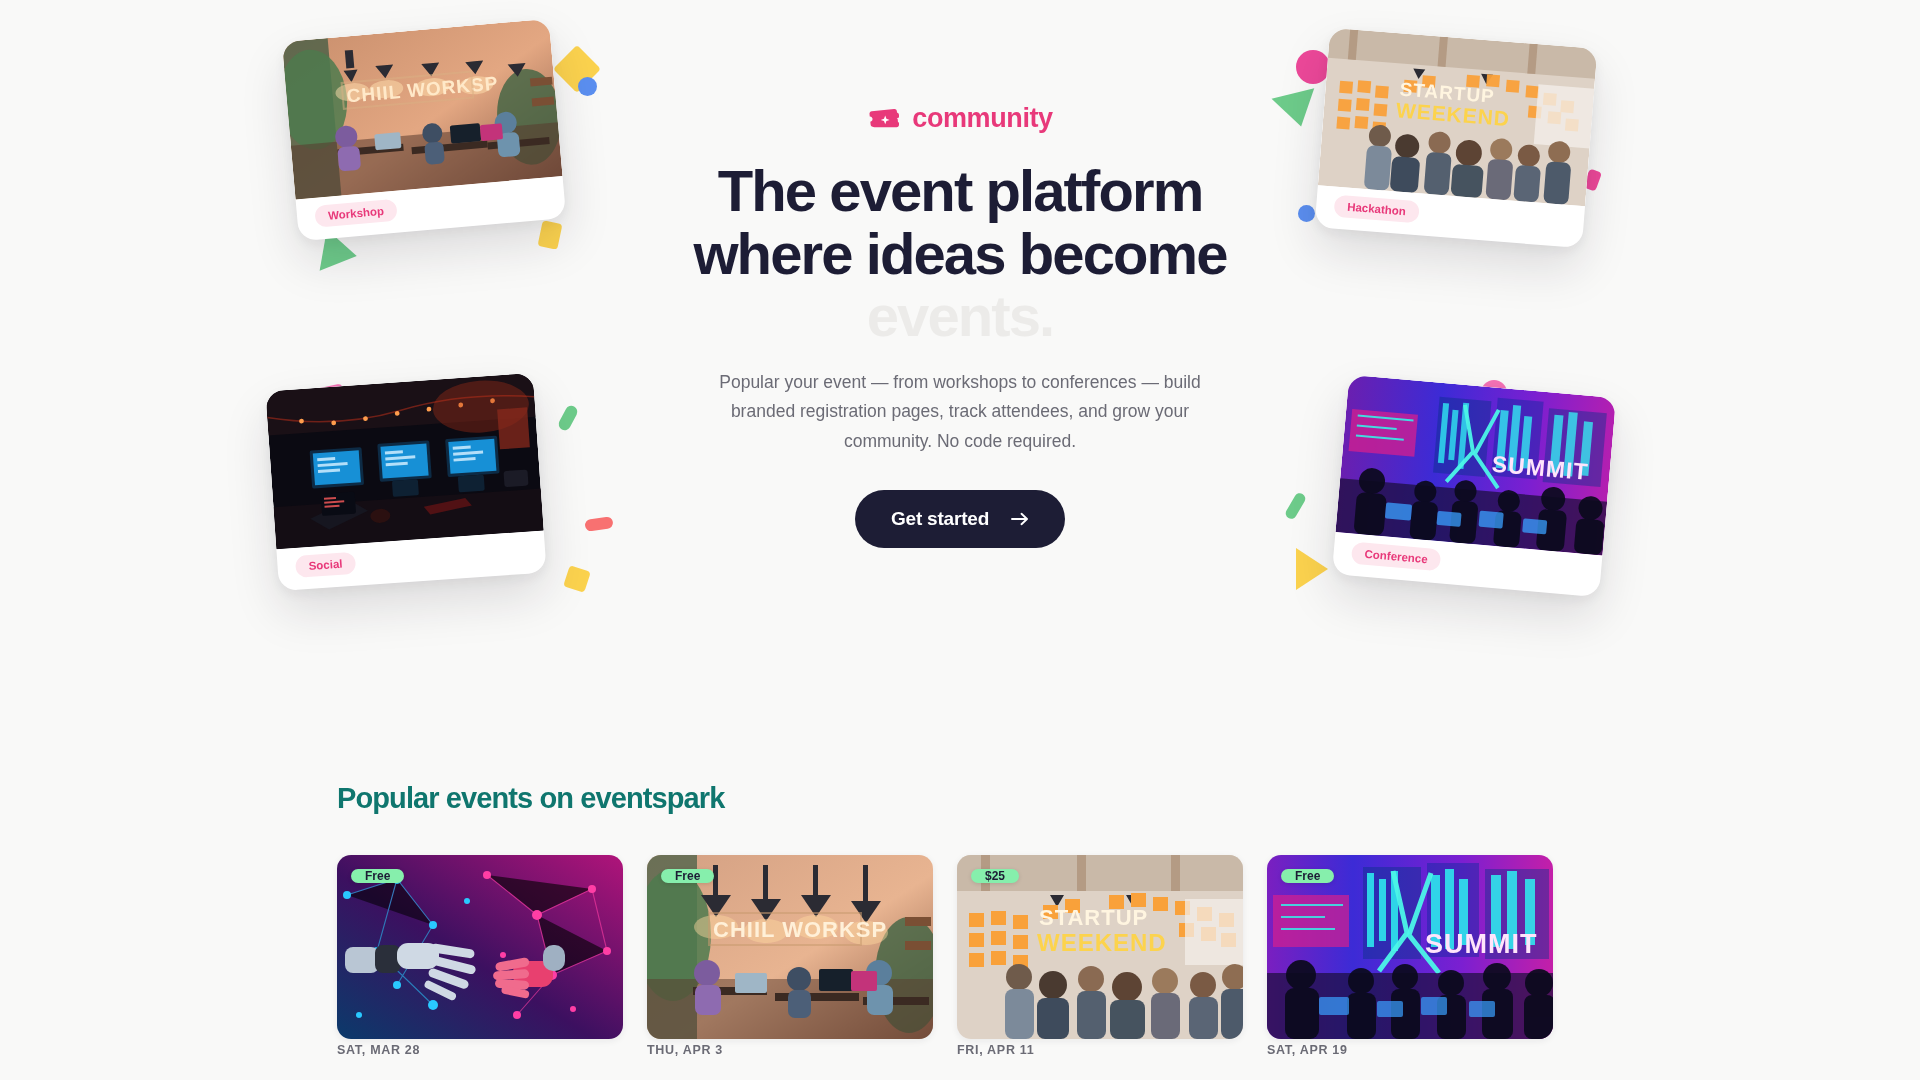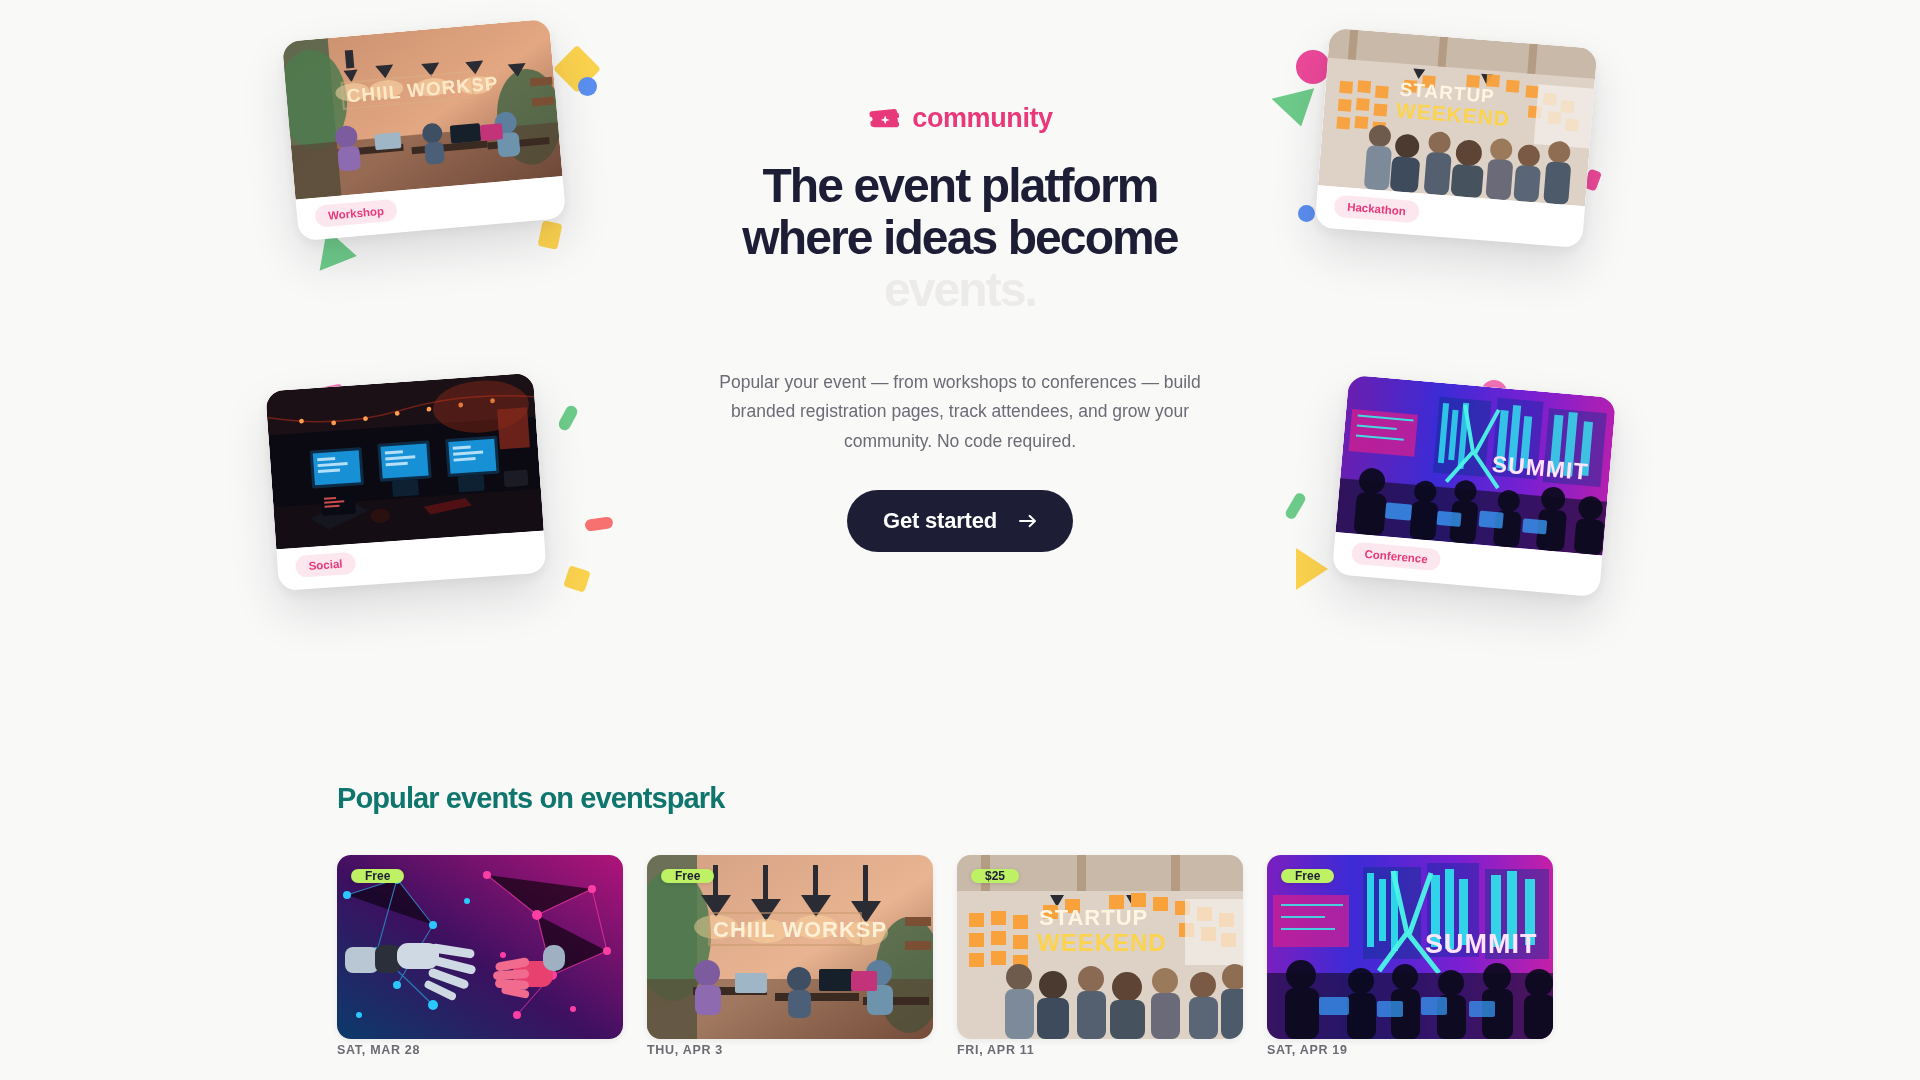--- a/index.html
+++ b/index.html
@@ -21,21 +21,21 @@
   }
   .ticket-icon { display: block; }
   .brand-name {
     font-size: 27px; font-weight: 700; color: #e8397a;
     letter-spacing: -0.4px;
   }
 
   .headline {
     position: absolute; left: 0; right: 0; top: 160px;
     text-align: center;
-    font-size: 48px; font-weight: 800; line-height: 1.08;
+    font-size: 58px; font-weight: 800; line-height: 1.08;
     letter-spacing: -1.9px; color: #1d1d35;
   }
   .headline .line { display: block; }
   .headline .line.fade { color: #ecebe9; }
 
   .subhead {
     position: absolute; left: 50%; transform: translateX(-50%); top: 368px;
     width: 520px; text-align: center;
     font-size: 17.5px; line-height: 1.68; color: #6b6b75;
   }
@@ -43,21 +43,21 @@
   .cta-wrap {
     position: absolute; left: 0; right: 0; top: 490px;
     display: flex; justify-content: center;
   }
   .cta {
     display: inline-flex; align-items: center; gap: 22px;
     background: #1d1d35; color: #ffffff;
     border: none; border-radius: 999px;
     padding: 18px 36px;
     font-family: "Liberation Sans", sans-serif;
-    font-size: 22px; font-weight: 700; letter-spacing: -0.2px;
+    font-size: 19px; font-weight: 700; letter-spacing: -0.2px;
     cursor: pointer;
   }
   .cta .arrow { display: block; }
 
   
   .float-card {
     position: absolute;
     width: 268px;
     background: #ffffff;
     border-radius: 18px;
@@ -100,21 +100,21 @@
   }
   .ev-card { width: 286px; cursor: pointer; }
   .ev-thumb {
     position: relative; width: 286px; height: 184px;
     border-radius: 14px; overflow: hidden;
     box-shadow: 0 2px 7px rgba(30,26,40,.07);
   }
   .ev-thumb svg { display: block; width: 100%; height: 100%; }
   .ev-badge {
     position: absolute; left: 14px; top: 14px;
-    background: #bef264; color: #1d1d35;
+    background: #86efac; color: #1d1d35;
     font-size: 12px; font-weight: 700;
     padding: 0 14px; border-radius: 999px;
     box-shadow: 0 1px 4px rgba(0,0,0,.12);
   }
   .ev-date {
     margin-top: 4px;
     font-size: 12.5px; font-weight: 600; letter-spacing: .7px;
     color: #6b6b75; text-transform: uppercase;
   }
 </style>

